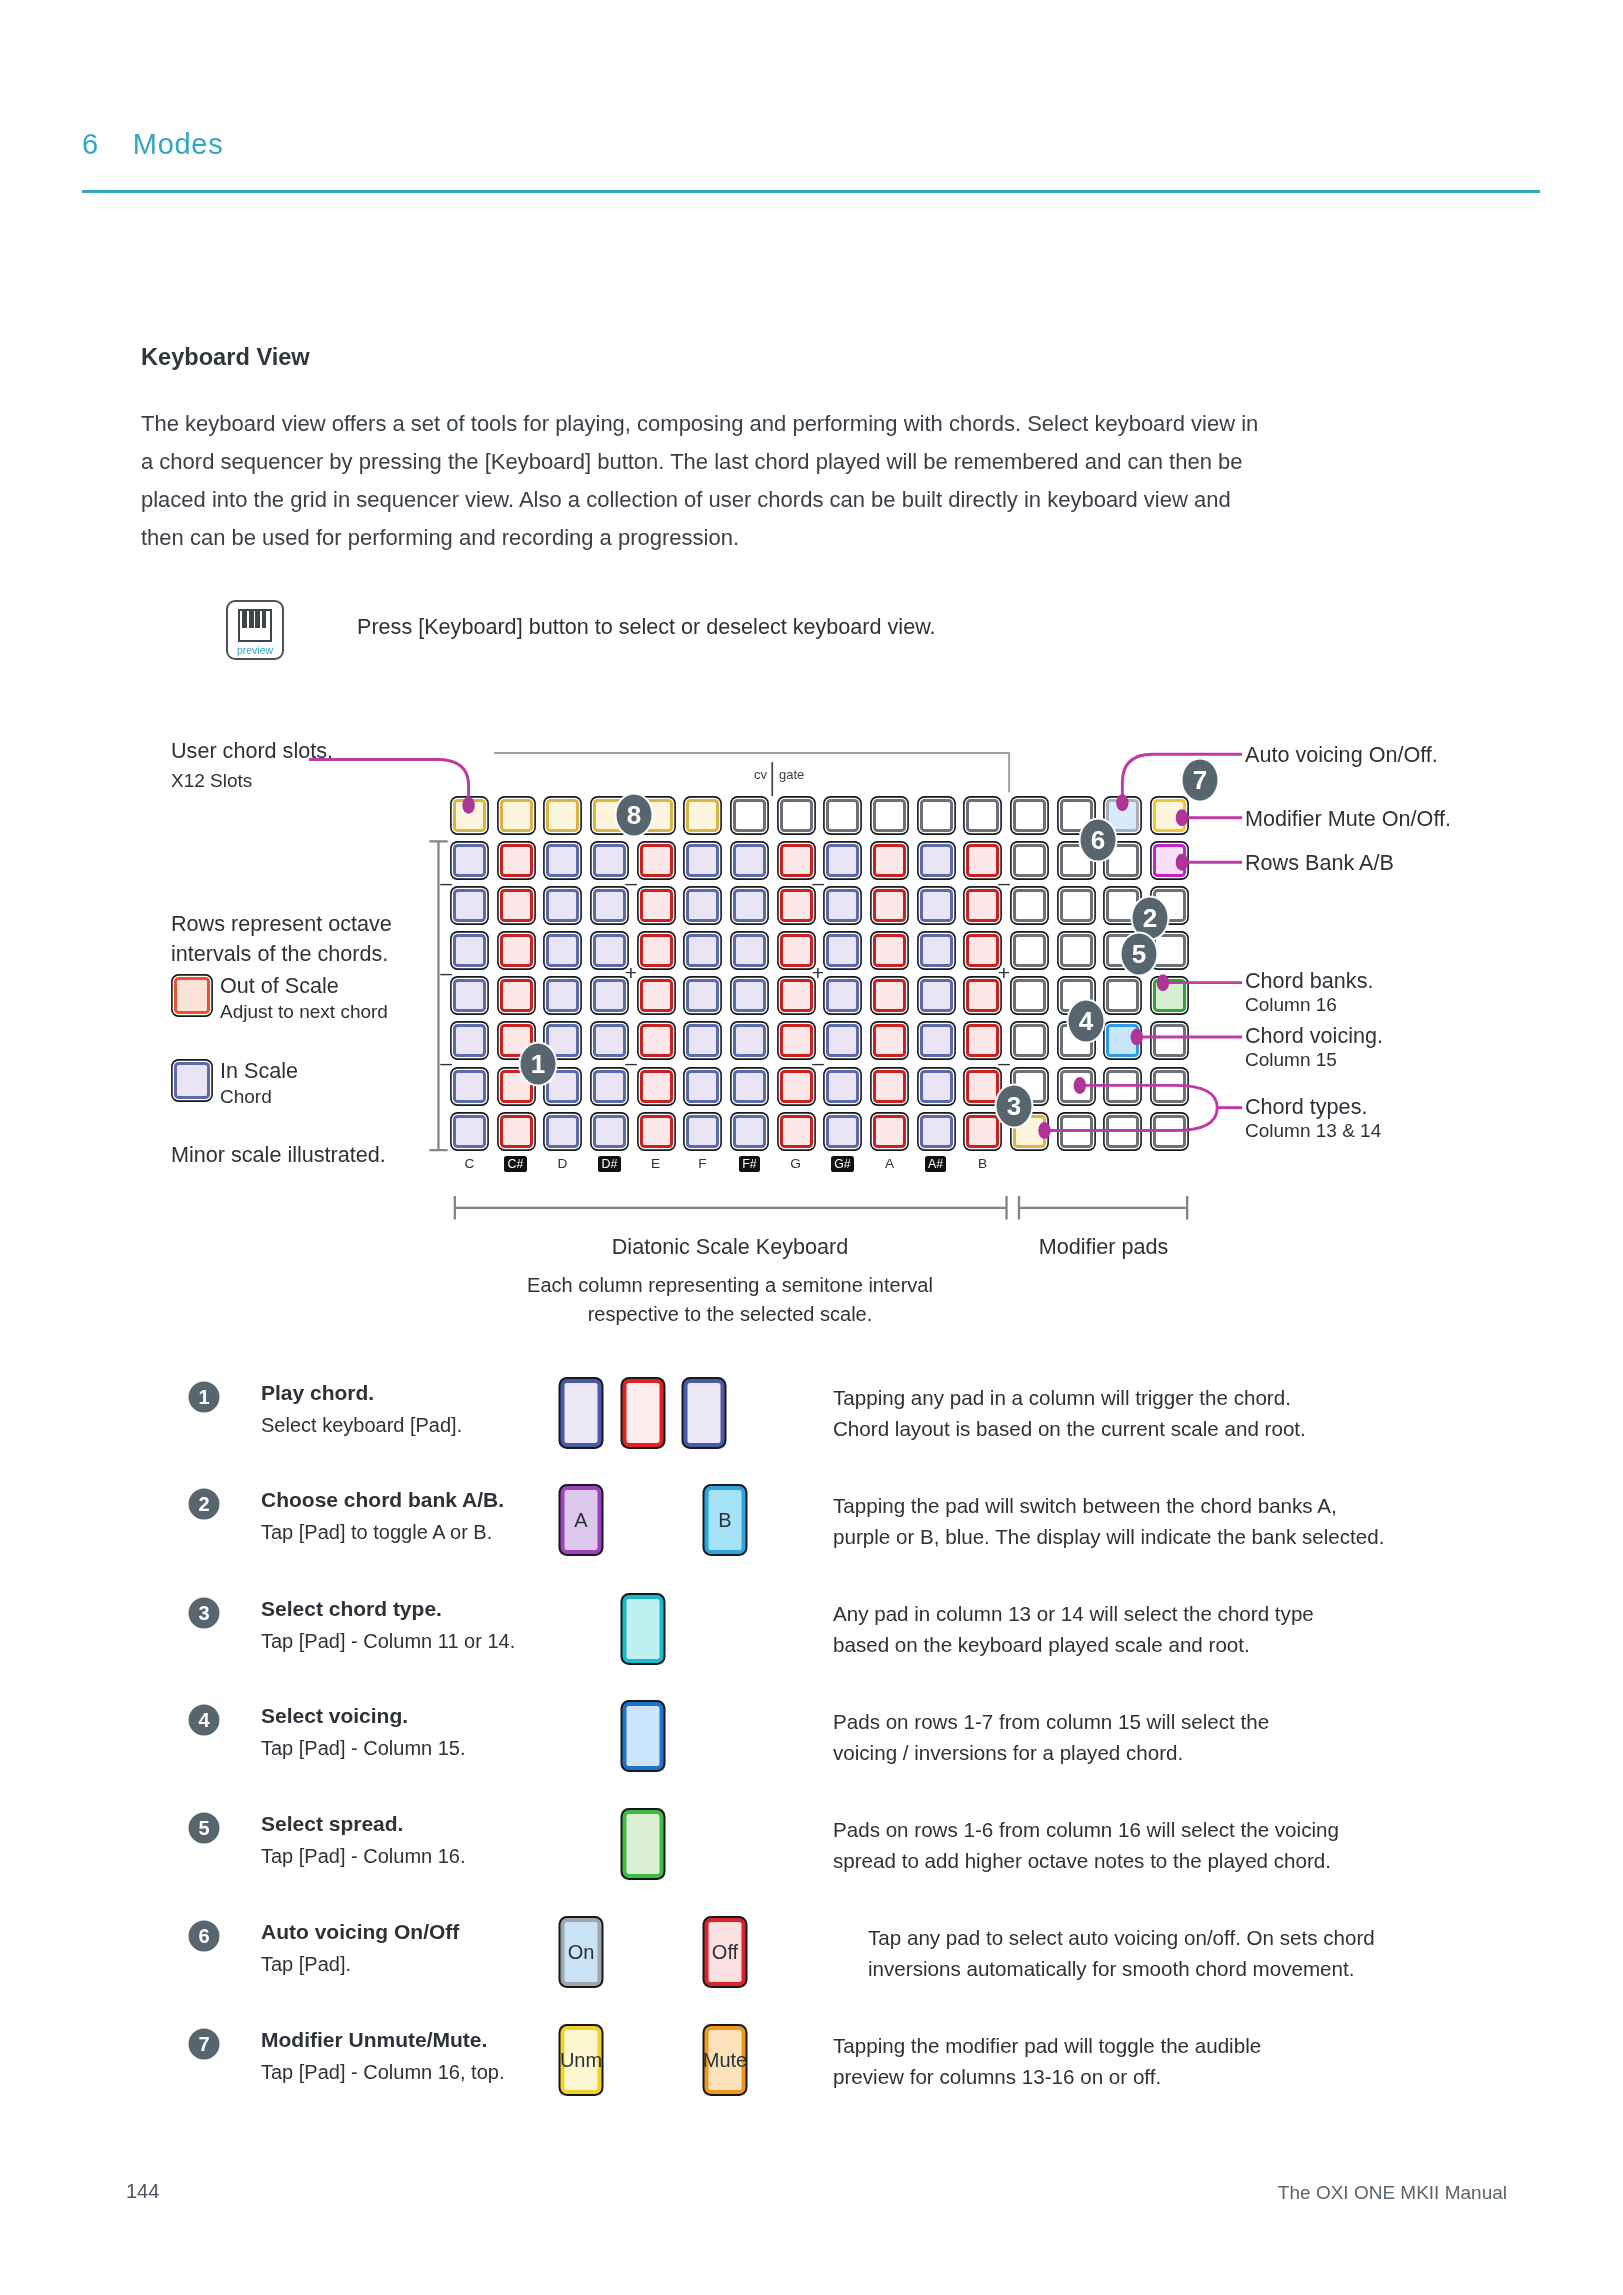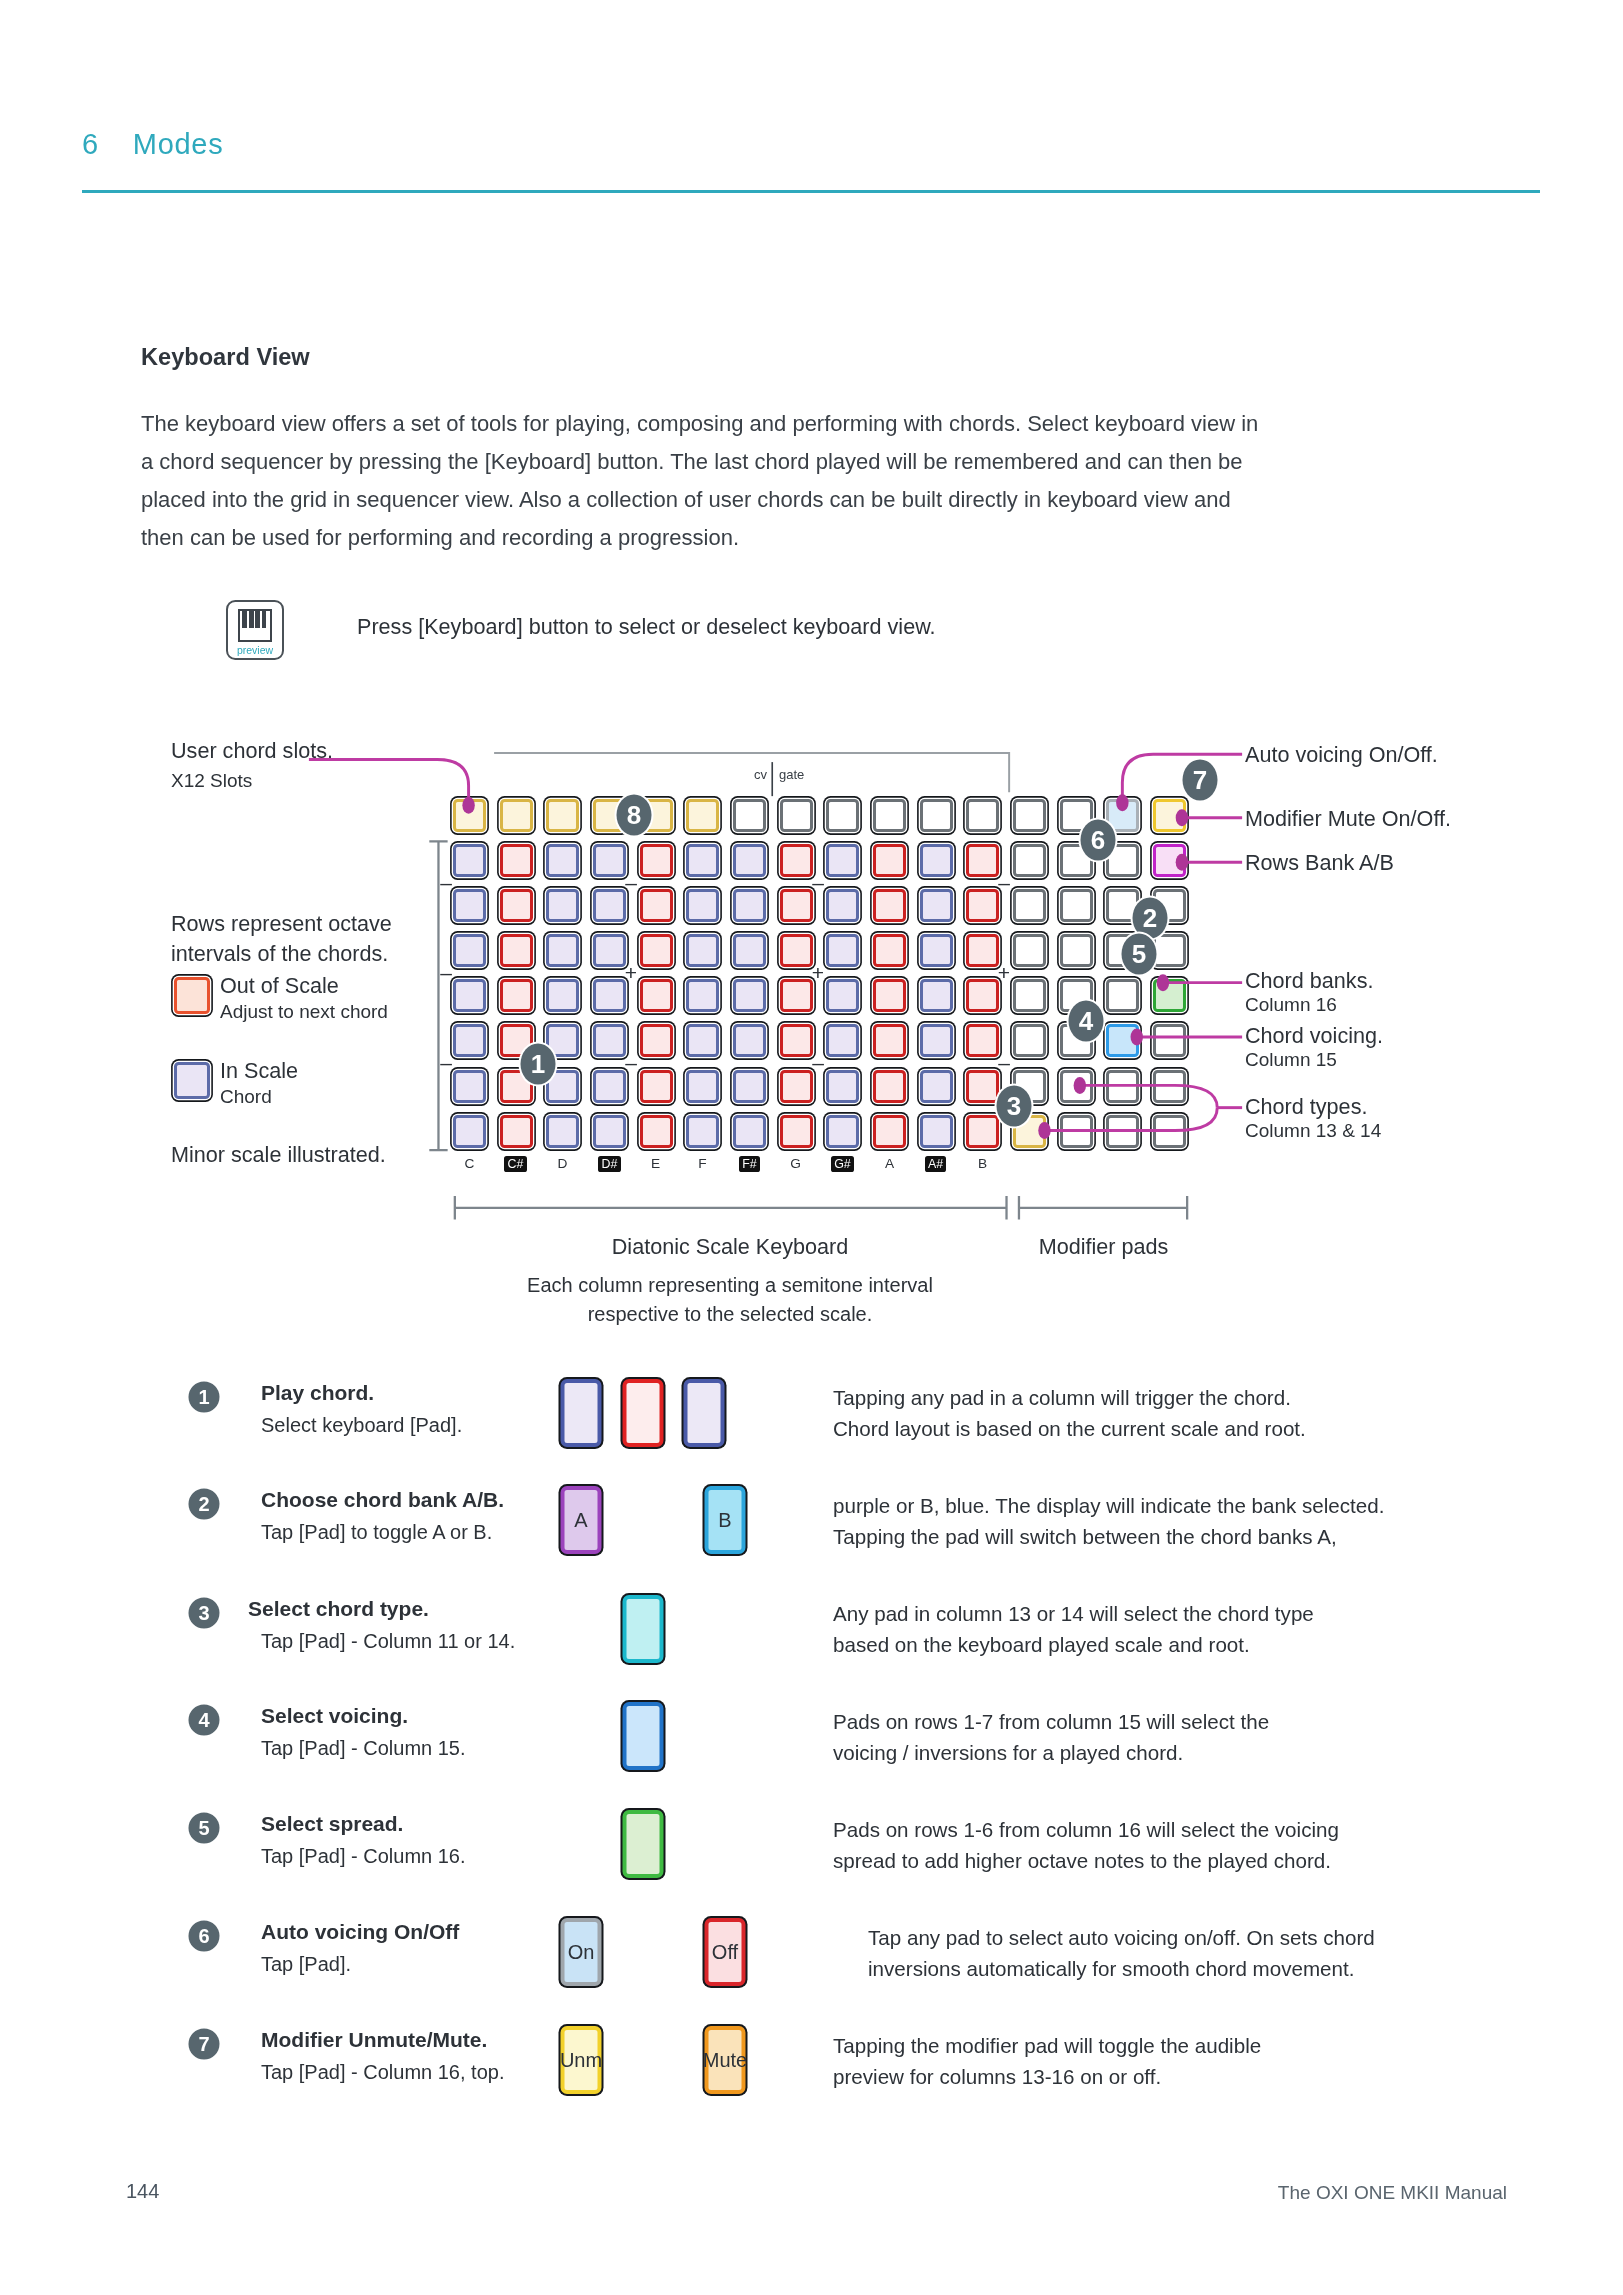--- a/index.html
+++ b/index.html
@@ -327,25 +327,25 @@
       <div class="lg-desc" style="left: 833px; top: 1382px;">
         <div>Tapping any pad in a column will trigger the chord.</div>
         <div>Chord layout is based on the current scale and root.</div>
       </div>
       <div class="lg-circle" style="left: 204px; top: 1504px; background: rgb(87, 102, 110);">2</div>
       <div class="lg-title" style="left: 261px; top: 1488px;">Choose chord bank A/B.</div>
       <div class="lg-sub" style="left: 261px; top: 1521px;">Tap [Pad] to toggle A or B.</div>
       <div class="lg-pad" style="left: 581px; top: 1520px; border: 4.6px solid rgb(155, 67, 188); background: rgb(222, 201, 236);">A</div>
       <div class="lg-pad" style="left: 725px; top: 1520px; border: 4.6px solid rgb(43, 165, 220); background: rgb(165, 226, 245);">B</div>
       <div class="lg-desc" style="left: 833px; top: 1490px;">
+        <div>Tapping the pad will switch between the chord banks A,</div>
         <div>purple or B, blue. The display will indicate the bank selected.</div>
-        <div>Tapping the pad will switch between the chord banks A,</div>
       </div>
       <div class="lg-circle" style="left: 204px; top: 1613px; background: rgb(87, 102, 110);">3</div>
-      <div class="lg-title" style="left: 248px; top: 1597px;">Select chord type.</div>
+      <div class="lg-title" style="left: 261px; top: 1597px;">Select chord type.</div>
       <div class="lg-sub" style="left: 261px; top: 1630px;">Tap [Pad] - Column 11 or 14.</div>
       <div class="lg-pad" style="left: 643px; top: 1629px; border: 4.6px solid rgb(28, 184, 204); background: rgb(191, 240, 242);"></div>
       <div class="lg-desc" style="left: 833px; top: 1598px;">
         <div>Any pad in column 13 or 14 will select the chord type</div>
         <div>based on the keyboard played scale and root.</div>
       </div>
       <div class="lg-circle" style="left: 204px; top: 1720px; background: rgb(87, 102, 110);">4</div>
       <div class="lg-title" style="left: 261px; top: 1704px;">Select voicing.</div>
       <div class="lg-sub" style="left: 261px; top: 1737px;">Tap [Pad] - Column 15.</div>
       <div class="lg-pad" style="left: 643px; top: 1736px; border: 4.6px solid rgb(33, 115, 200); background: rgb(203, 230, 251);"></div>

